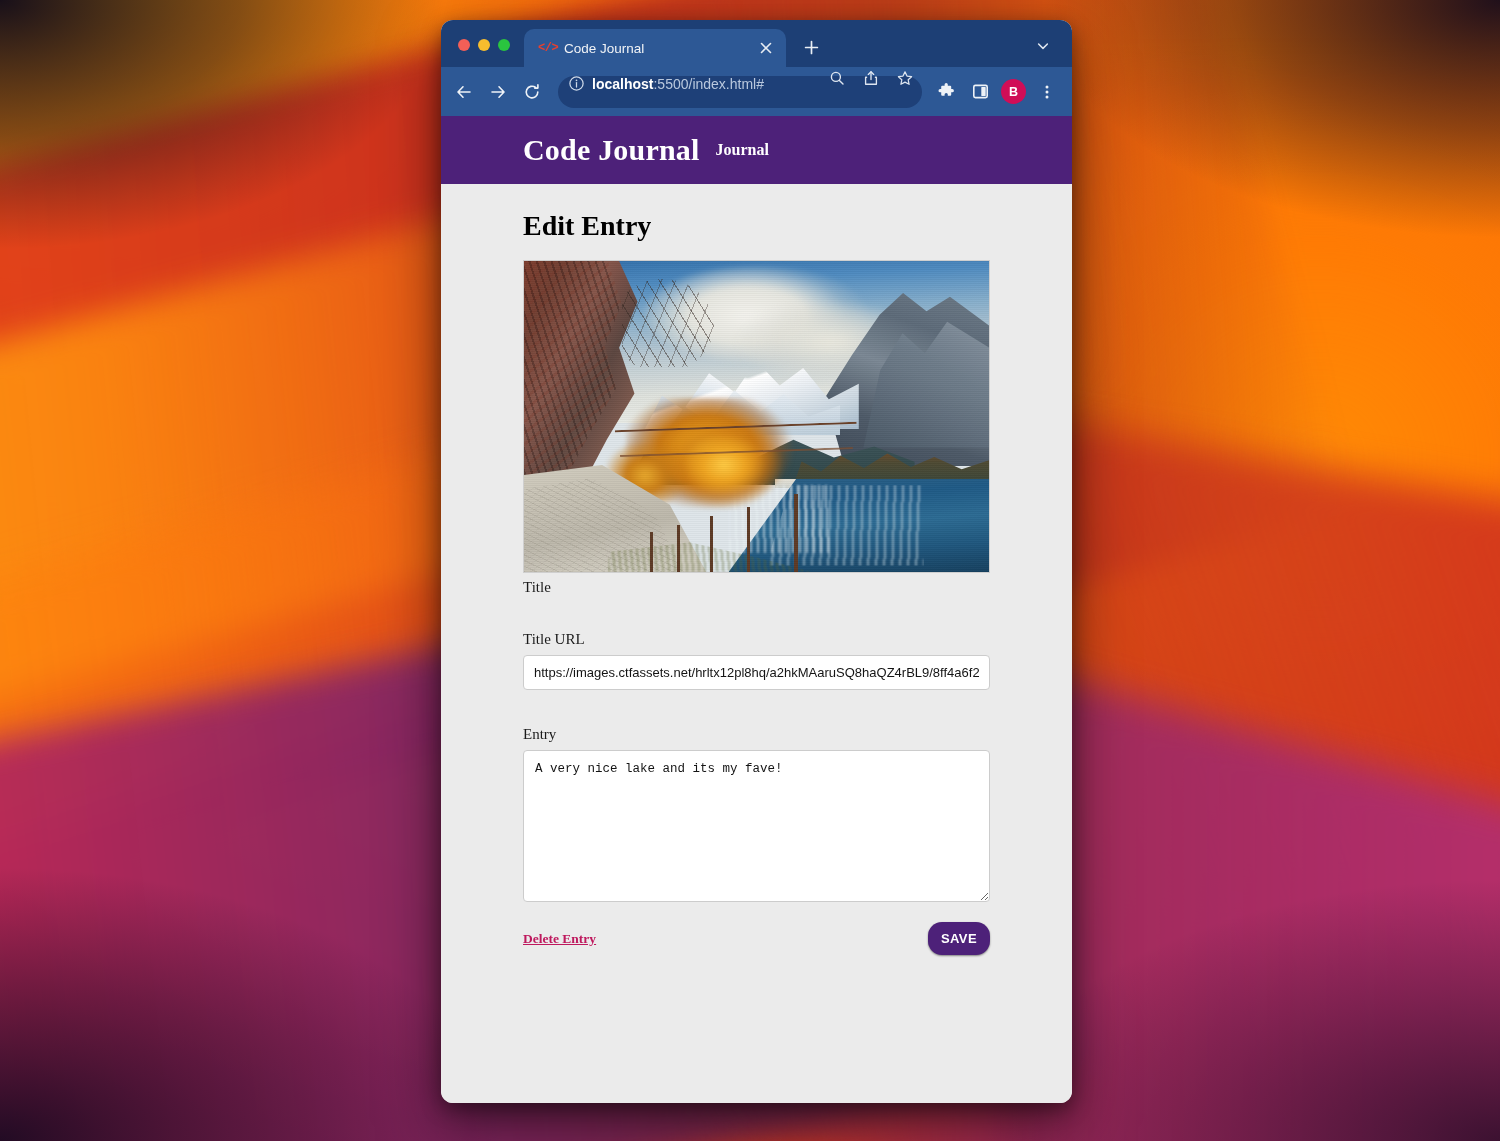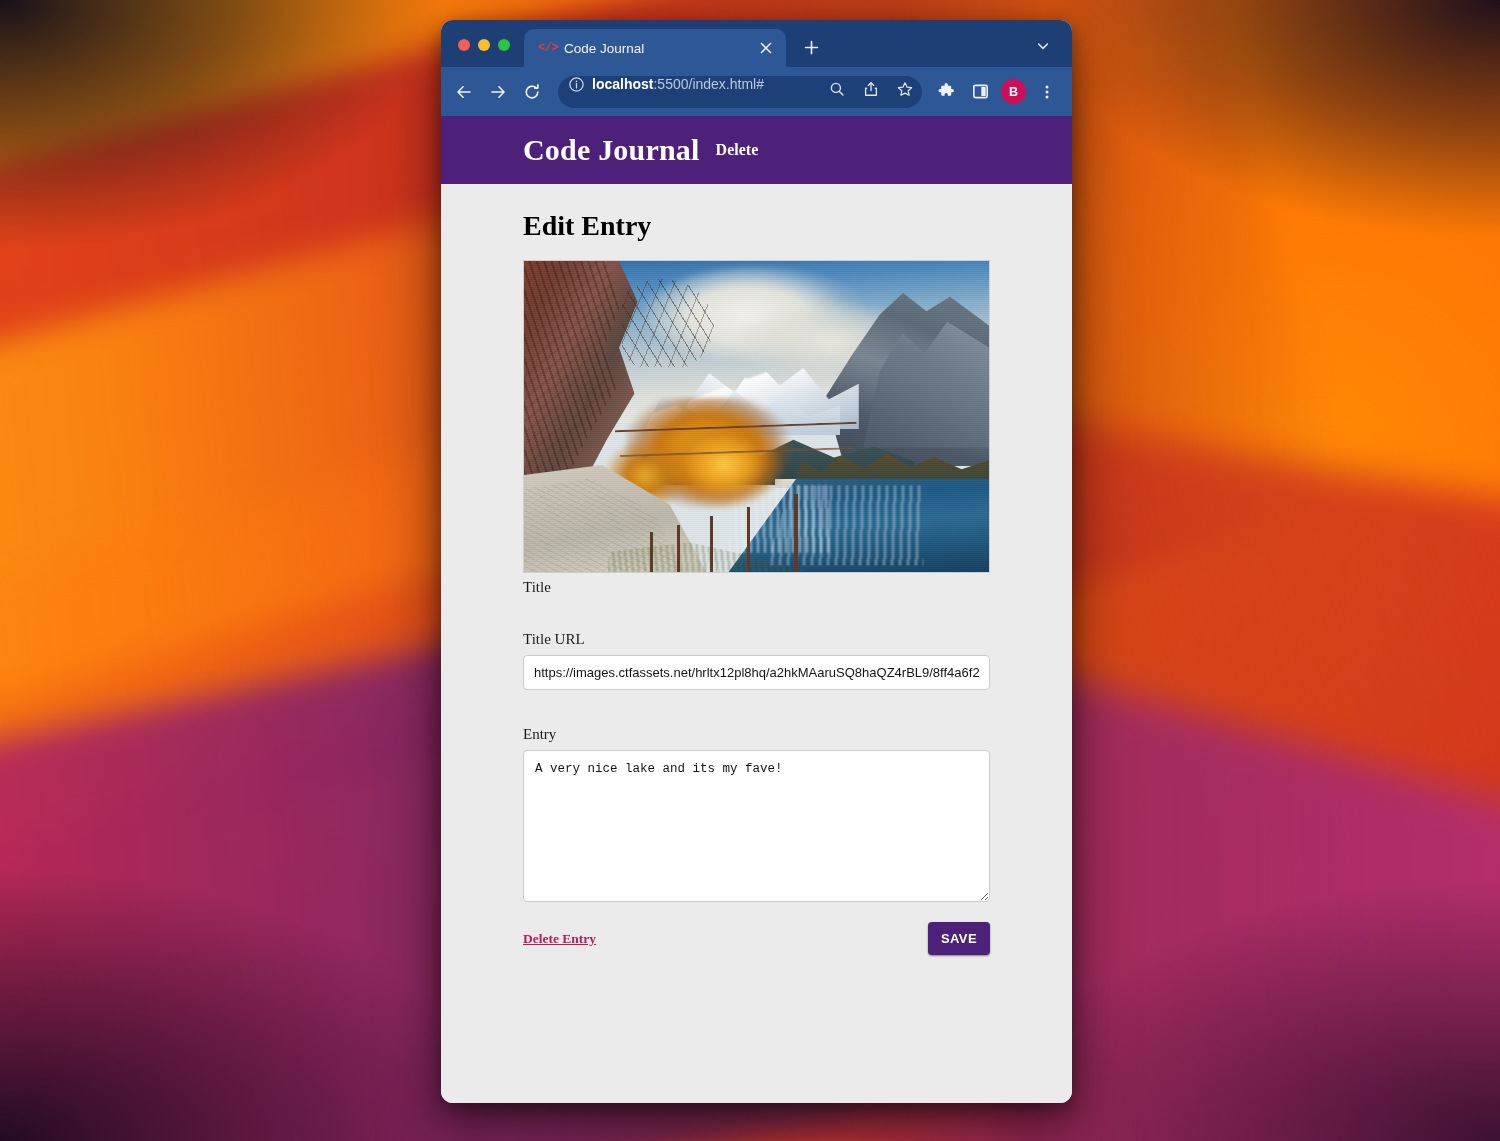--- a/index.html
+++ b/index.html
@@ -188,22 +188,22 @@
     display: flex; align-items: center; justify-content: center;
     color: #eef2f7;
     flex: none;
   }
   .omnibox {
     flex: 1;
     height: 32px;
     margin: 0 6px 0 8px;
     background: #1e4078;
     border-radius: 16px;
-    display: flex; align-items: flex-start;
-    padding: 0 4px 0 10px;
+    display: flex; align-items: flex-end;
+    padding: 0 4px 16px 10px;
     gap: 7px;
     min-width: 0;
   }
   .omni-info { width: 17px; height: 17px; flex: none; color: #cdd8e8; }
   .omni-url {
     flex: 1;
     font-size: 14px;
     color: #b9c8de;
     white-space: nowrap; overflow: hidden;
     min-width: 0;
@@ -480,21 +480,21 @@
     color: #be185d;
     font-family: "Liberation Serif", serif;
     font-size: 13.5px;
     text-decoration: underline;
     font-weight: 700;
   }
   .save-btn {
     background: #4d2179;
     color: #ffffff;
     border: none;
-    border-radius: 4px;
+    border-radius: 14px;
     font-family: "Liberation Sans", sans-serif;
     font-size: 13px;
     font-weight: 700;
     letter-spacing: 0.4px;
     padding: 9px 13px;
     box-shadow: 0 1px 2px rgba(0,0,0,0.45);
   }
 </style>
 </head>
 <body>
@@ -611,21 +611,21 @@
         <circle cx="8" cy="8" r="1.5" fill="currentColor"></circle>
         <circle cx="8" cy="13" r="1.5" fill="currentColor"></circle>
       </svg>
     </div>
   </div>
 
   <div class="viewport">
 
     <div class="app-header">
       <span class="brand">Code Journal</span>
-      <a class="nav-link" href="#">Delete</a>
+      <a class="nav-link" href="#">Journal</a>
     </div>
 
     <div class="page">
       <div class="page-title">Edit Entry</div>
 
       <div class="photo">
         <div class="ph ph-sky"></div>
         <div class="ph ph-cloud1"></div>
         <div class="ph ph-cloud2"></div>
         <div class="ph ph-mtn-r"></div>

